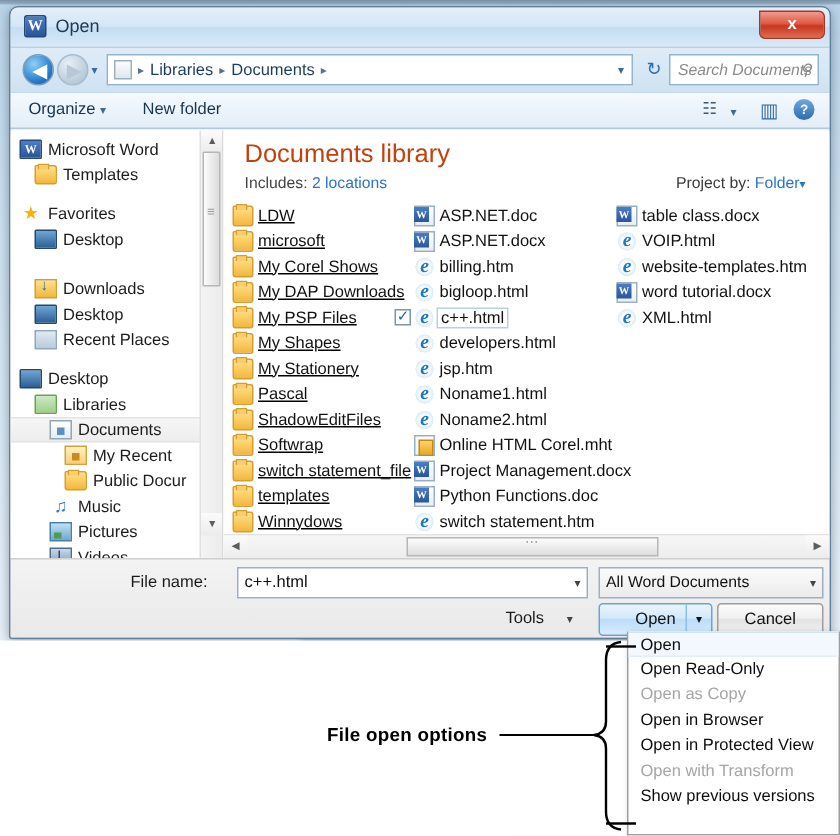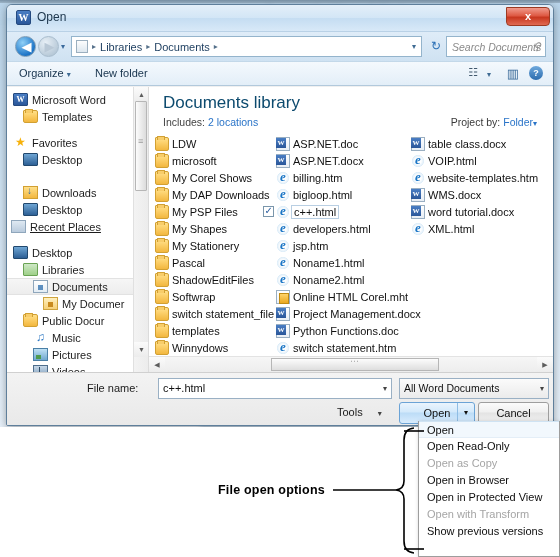--- a/index.html
+++ b/index.html
@@ -153,30 +153,30 @@
   }
   .navscroll .thumb:after{ content:"\2261"; position:absolute; left:2px; top:34px; color:#9b9b9b; font-size:9px; }
   .navscroll .arr{
     position:absolute; left:0; width:15px; height:15px; text-align:center; font-size:7px; color:#5d5d5d; line-height:15px;
     background:linear-gradient(180deg,#fbfbfb,#ececec);
   }
   .navscroll .arr.up{ top:0; } .navscroll .arr.dn{ bottom:15px; }
 
   
   .filepane{ flex:1; position:relative; overflow:hidden; background:#fff; }
-  .lib-title{ position:absolute; left:14px; top:6px; font-size:17px; color:#0c4a6e; }
+  .lib-title{ position:absolute; left:14px; top:6px; font-size:17px; color:#c2410c; }
   .lib-sub{ position:absolute; left:14px; top:29px; font-size:10.5px; color:#444; }
   .lib-sub a{ color:#2a74c8; text-decoration:none; cursor:pointer; }
   .arrange{ position:absolute; right:16px; top:29px; font-size:10.5px; color:#3a3a3a; }
   .arrange b{ color:#2a74c8; font-weight:normal; cursor:pointer; }
   .arrange .c{ font-size:8px; color:#2a74c8; }
 
   .filecols{ position:absolute; left:4px; top:48px; right:4px; bottom:18px; display:flex; }
   .fcol{ position:relative; }
-  .fcol.c1{ width:108px; }
+  .fcol.c1{ width:108px;text-decoration:underline; }
   .fcol.c2{ width:148px; }
   .fcol.c3{ width:140px; }
   .frow{
     display:flex; align-items:center; height:17px; padding-left:2px;
     font-size:11px; color:#111; white-space:nowrap; cursor:pointer; position:relative;
   }
   .frow .chk{
     width:11px; height:11px; border:1px solid #7a96ab; background:#fff;
     margin-right:2px; flex:0 0 11px; position:relative;
   }
@@ -366,42 +366,42 @@
               <span>Desktop</span>
             </div>
             <div class="tree-item" style="padding-left: 16px; margin-top: 16px;">
               <span class="ti ico-dl"></span>
               <span>Downloads</span>
             </div>
             <div class="tree-item" style="padding-left: 16px;">
               <span class="ti ico-screen"></span>
               <span>Desktop</span>
             </div>
-            <div class="tree-item" style="padding-left: 4px; text-decoration: underline;">
+            <div class="tree-item" style="padding-left: 16px;">
               <span class="ti ico-recent"></span>
               <span>Recent Places</span>
             </div>
             <div class="gap"></div>
             <div class="tree-item" style="padding-left: 6px;">
               <span class="ti ico-screen"></span>
               <span>Desktop</span>
             </div>
             <div class="tree-item" style="padding-left: 16px;">
               <span class="ti ico-lib"></span>
               <span>Libraries</span>
             </div>
             <div class="tree-item sel" style="padding-left: 26px;">
               <span class="ti ico-doc"></span>
               <span>Documents</span>
             </div>
             <div class="tree-item" style="padding-left: 36px;">
               <span class="ti ico-docy"></span>
-              <span>My Documer</span>
-            </div>
-            <div class="tree-item" style="padding-left: 16px;">
+              <span>My Recent</span>
+            </div>
+            <div class="tree-item" style="padding-left: 36px;">
               <span class="ti ico-folder"></span>
               <span>Public Docur</span>
             </div>
             <div class="tree-item" style="padding-left: 26px;">
               <span class="ti ico-music">♫</span>
               <span>Music</span>
             </div>
             <div class="tree-item" style="padding-left: 26px;">
               <span class="ti ico-pic"></span>
               <span>Pictures</span>
@@ -563,24 +563,20 @@
               <div class="frow">
                 <span class="fi ico-ie"></span>
                 <span class="lbl">VOIP.html</span>
               </div>
               <div class="frow">
                 <span class="fi ico-ie"></span>
                 <span class="lbl">website-templates.htm</span>
               </div>
               <div class="frow">
                 <span class="fi ico-docfile"></span>
-                <span class="lbl">WMS.docx</span>
-              </div>
-              <div class="frow">
-                <span class="fi ico-docfile"></span>
                 <span class="lbl">word tutorial.docx</span>
               </div>
               <div class="frow">
                 <span class="fi ico-ie"></span>
                 <span class="lbl">XML.html</span>
               </div>
             </div>
         </div>
 
         <div class="hscroll">

